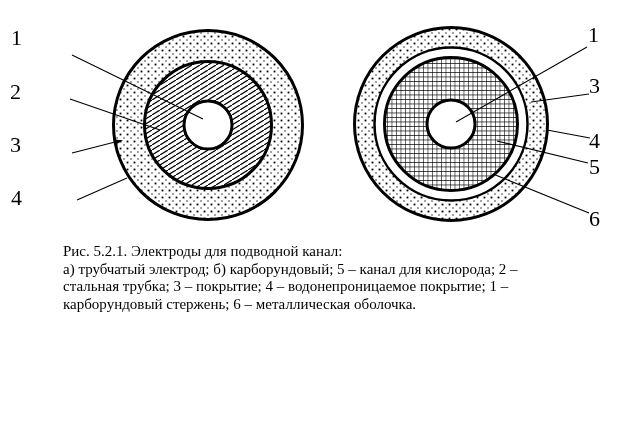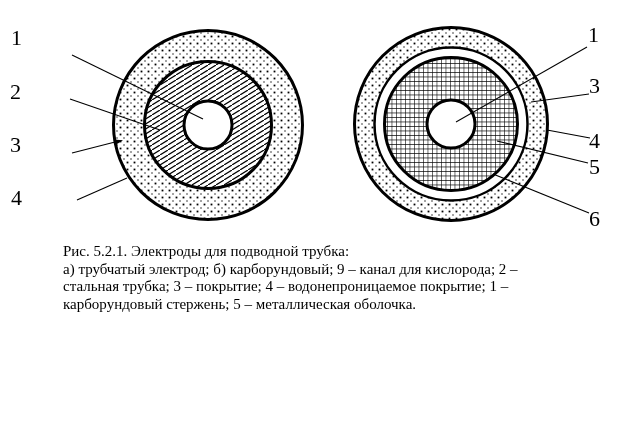--- a/index.html
+++ b/index.html
@@ -88,19 +88,19 @@
   <div class="num-label" style="left:10px;  top:134px;">3</div>
   <div class="num-label" style="left:11px;  top:187px;">4</div>
 
   <div class="num-label" style="left:588px; top:24px;">1</div>
   <div class="num-label" style="left:589px; top:75px;">3</div>
   <div class="num-label" style="left:589px; top:130px;">4</div>
   <div class="num-label" style="left:589px; top:156px;">5</div>
   <div class="num-label" style="left:589px; top:208px;">6</div>
 
   <div class="caption">
-    <div class="cap-line">Рис. 5.2.1. Электроды для подводной трубка:</div>
-    <div class="cap-line">а) трубчатый электрод; б) карборундовый; 9 – канал для кислорода; 2 –</div>
+    <div class="cap-line">Рис. 5.2.1. Электроды для подводной канал:</div>
+    <div class="cap-line">а) трубчатый электрод; б) карборундовый; 5 – канал для кислорода; 2 –</div>
     <div class="cap-line">стальная трубка; 3 – покрытие; 4 – водонепроницаемое покрытие; 1 –</div>
-    <div class="cap-line">карборундовый стержень; 5 – металлическая оболочка.</div>
+    <div class="cap-line">карборундовый стержень; 6 – металлическая оболочка.</div>
   </div>
 
 </div>
 
 </body></html>

